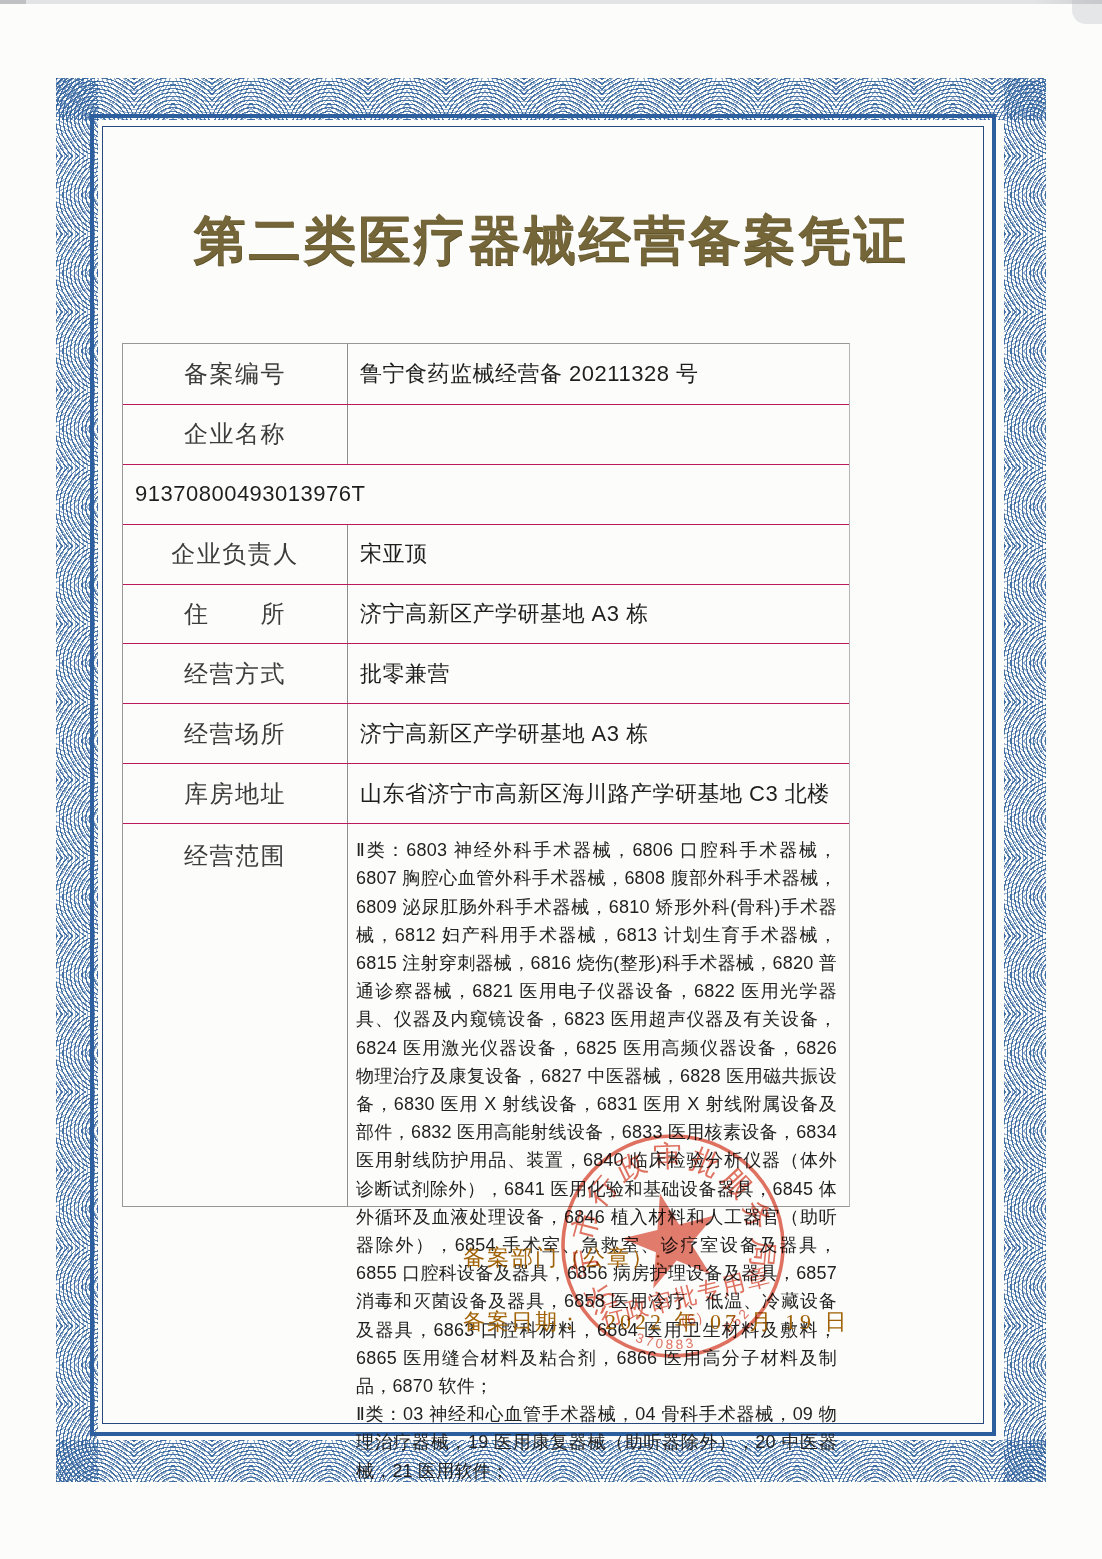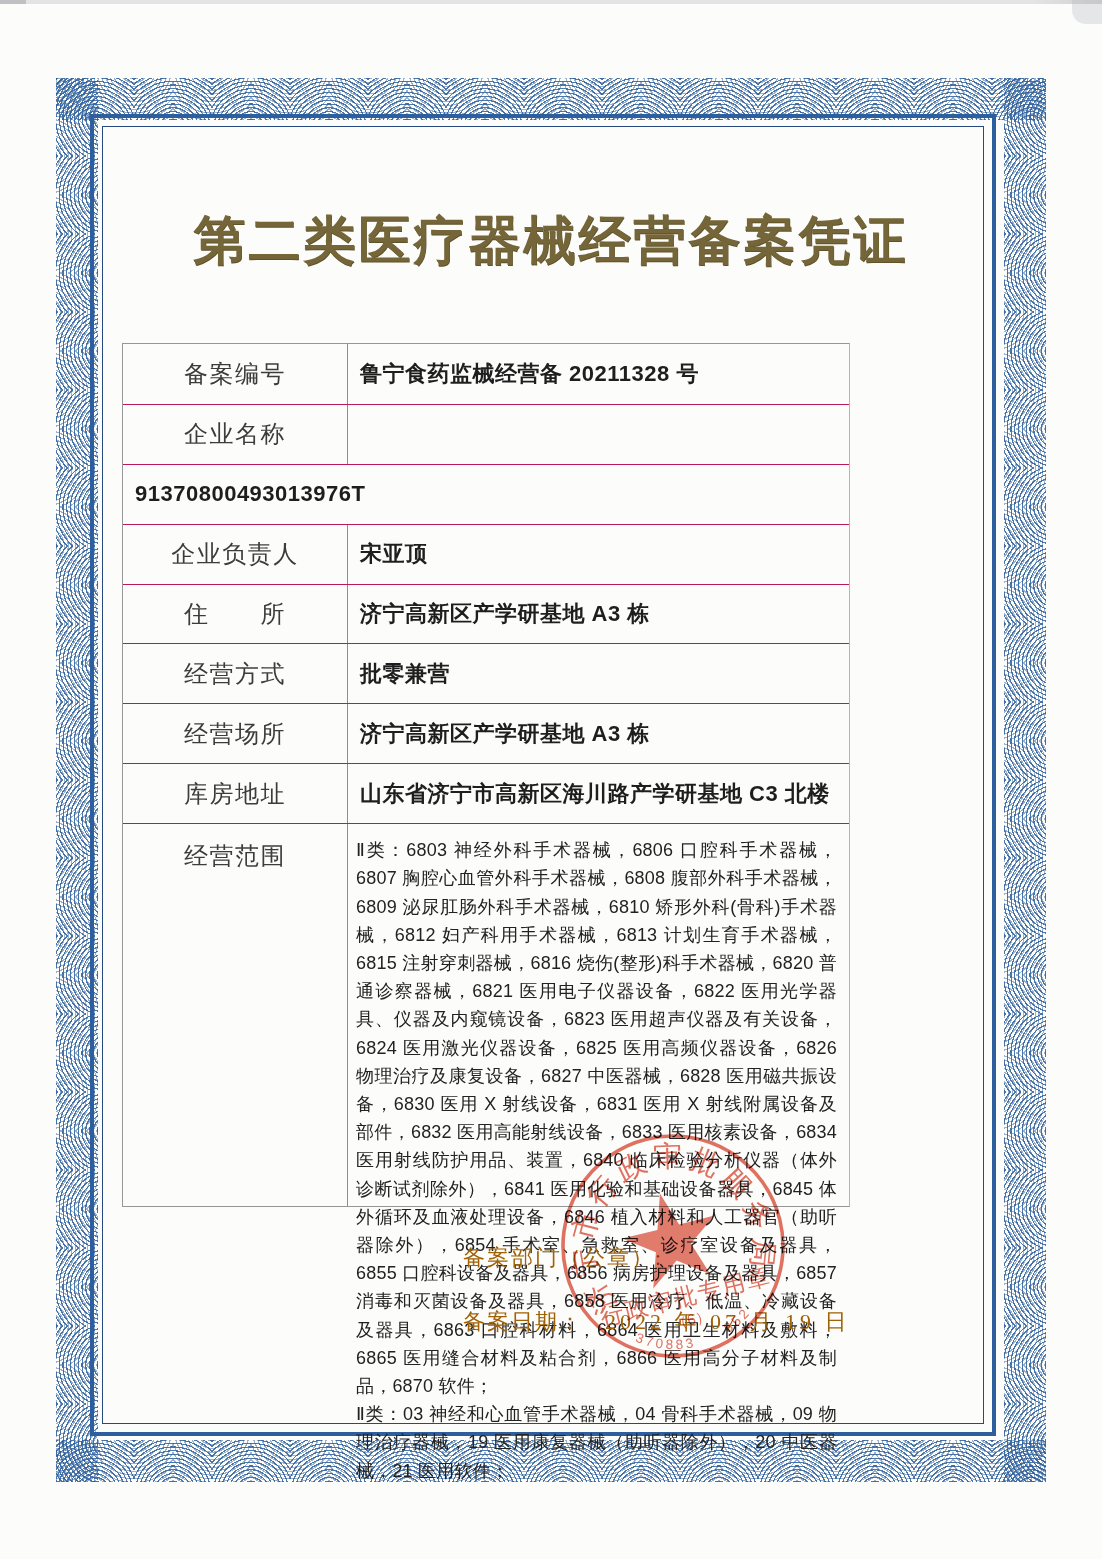--- a/index.html
+++ b/index.html
@@ -61,21 +61,21 @@
   .row-scope{height:383px;}
   .cell{box-sizing:border-box;}
   .cell-label{
     width:225px;flex:0 0 225px;border-right:1px solid #8d8d8d;
     display:flex;align-items:center;justify-content:center;
     font-family:"Liberation Serif","DejaVu Serif",serif;
     font-size:24px;color:#3c3c3c;letter-spacing:1.5px;text-align:center;
   }
   .cell-value{
     flex:1;display:flex;align-items:center;padding-left:12px;
-    font-size:22px;color:#1e1e1e;font-weight:700;letter-spacing:.5px;
+    font-size:22px;color:#1e1e1e;font-weight:400;letter-spacing:.5px;
   }
   .row-scope .cell-label{align-items:flex-start;padding-top:16px;}
   .scope-value{
     display:block;padding:12px 12px 0 8px;align-items:flex-start;
     font-size:18px;font-weight:400;line-height:28.2px;color:#222;
     text-align:justify;letter-spacing:.2px;
   }
   .scope-value p{margin:0;}
 
   

